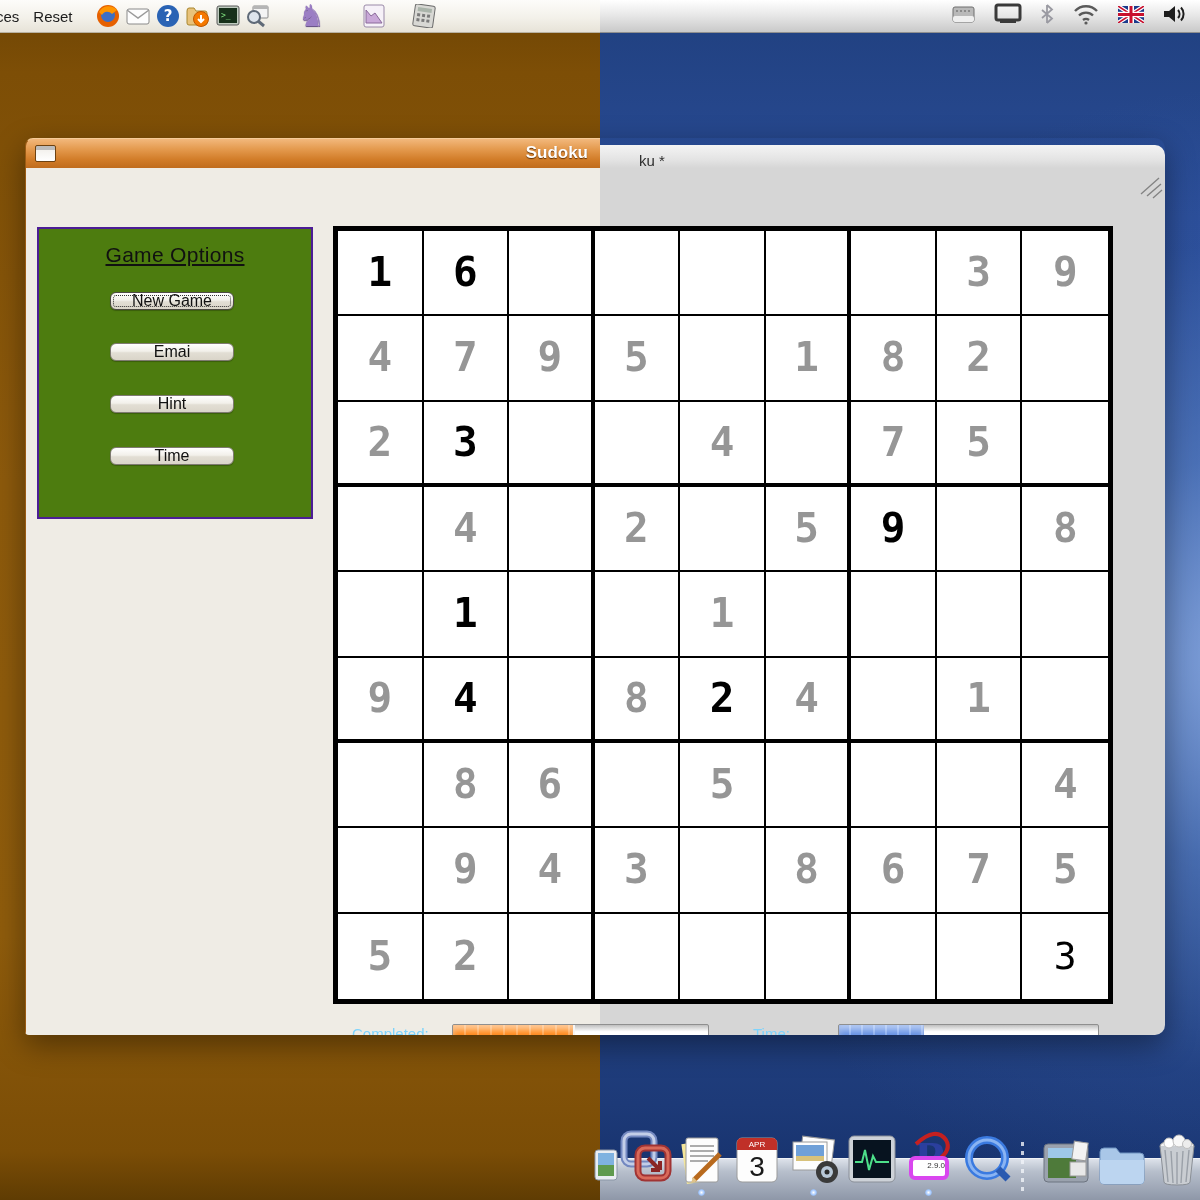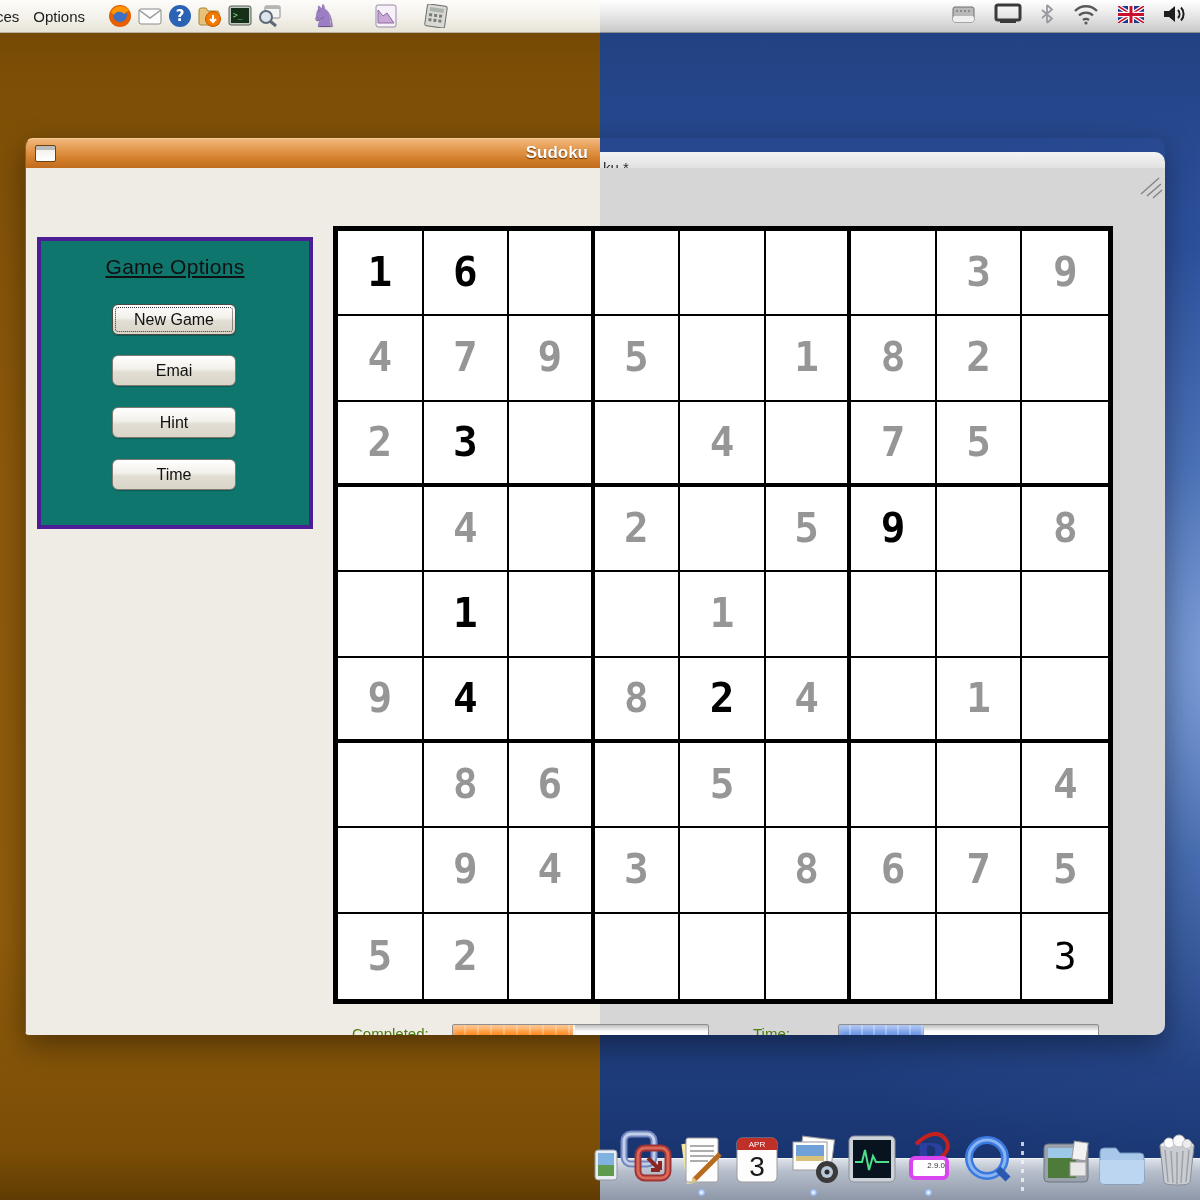--- a/index.html
+++ b/index.html
@@ -29,62 +29,62 @@
   .mac-status{position:absolute;right:14px;top:0;height:32px;display:flex;align-items:center;gap:18px;}
 
   
   .win{position:absolute;left:25px;top:138px;width:1140px;height:897px;
        box-shadow:0 10px 30px rgba(0,0,0,.40);border-radius:8px 10px 10px 4px;}
   .titlebar{position:absolute;left:0;top:0;width:100%;height:30px;}
   .tb-left{position:absolute;left:0;top:0;width:575px;height:30px;border-radius:8px 0 0 0;
     background:linear-gradient(180deg,#f2b87c 0%,#e49a4e 35%,#d27d29 70%,#c06c1d 100%);
     border-top:1px solid #f6cb97;border-left:1px solid #9a5b14;
     display:flex;align-items:center;}
-  .tb-right{position:absolute;left:575px;top:14px;width:565px;height:30px;border-radius:0 10px 0 0;
+  .tb-right{position:absolute;left:575px;top:7px;width:565px;height:30px;border-radius:0 10px 0 0;
     background:linear-gradient(180deg,#f4f4f4 0%,#e3e3e3 50%,#cbcbcb 100%);
-    display:flex;align-items:center;}
+    display:flex;align-items:center;padding-left:36px;}
   .win-menu-btn{width:21px;height:17px;margin-left:9px;border:1px solid #6d4212;border-radius:2px;
     background:linear-gradient(180deg,#bcbcbc 0%,#bcbcbc 30%,#f4f2ee 30%,#ffffff 100%);}
   .gnome-title{position:absolute;right:12px;top:4px;font-size:17px;font-weight:bold;color:#ffffff;
     text-shadow:0 1px 1px rgba(92,45,0,.95);}
   .mac-title{font-size:15px;color:#2e2e2e;padding-left:3px;}
 
   .content{position:absolute;left:0;top:30px;width:1140px;height:867px;overflow:hidden;
     border-radius:0 0 10px 4px;}
   .content-left{position:absolute;left:0;top:0;width:575px;height:867px;background:#efece5;
     border-left:1px solid #9a5b14;}
   .content-right{position:absolute;left:575px;top:0;width:565px;height:867px;background:#d6d6d6;}
 
   
-  .game-options{position:absolute;left:12px;top:69px;width:276px;height:292px;
-    border:4px solid #4c1d95;background:#0f766e;}
+  .game-options{position:absolute;left:12px;top:59px;width:276px;height:292px;
+    border:2px solid #4c1d95;background:#4d7c0f;}
   .go-title{margin-top:14px;text-align:center;font-size:21px;color:#111;
     text-decoration:underline;letter-spacing:.3px;}
-  .go-btn{position:absolute;left:71px;width:124px;height:31px;border:1px solid #7f7a72;border-radius:6px;
+  .go-btn{position:absolute;left:71px;width:124px;height:18px;border:1px solid #7f7a72;border-radius:6px;
     background:linear-gradient(180deg,#ffffff 0%,#f2f0ea 45%,#e2ded4 55%,#dad5c9 100%);
     font-size:16px;color:#111;display:flex;align-items:center;justify-content:center;
     box-shadow:0 1px 1px rgba(0,0,0,.25);font-family:inherit;}
   .go-btn.focused{outline:1px dotted #333;outline-offset:-4px;border-color:#4d4a44;}
 
   
   .grid{position:absolute;left:308px;top:58px;width:780px;height:778px;background:#fff;
     border:5px solid #000;display:grid;grid-template-columns:repeat(9,1fr);grid-template-rows:repeat(9,1fr);}
   .cell{border-right:2px solid #000;border-bottom:2px solid #000;
     display:flex;align-items:center;justify-content:center;background:#fff;}
   .cell.thick-r{border-right-width:4px;}
   .cell.thick-b{border-bottom-width:4px;}
   .cell.last-c{border-right:none;}
   .cell.last-r{border-bottom:none;}
   .cell span{font-family:"DejaVu Sans Mono","Liberation Mono",monospace;font-size:41px;line-height:1;}
   .d-given{color:#969696;font-weight:bold;}
   .d-user{color:#000;font-weight:bold;}
   .d-new{color:#000;font-weight:normal;font-size:38px !important;}
 
   
-  .status-label{position:absolute;font-size:15px;color:#4d7c0f;top:857px;}
+  .status-label{position:absolute;font-size:15px;color:#7dd3fc;top:857px;}
   .pbar{position:absolute;top:856px;height:17px;border:1px solid #8f8f8f;border-radius:2px;
     background:linear-gradient(180deg,#bfbfbf 0%,#ffffff 45%,#ffffff 80%,#e9e9e9 100%);overflow:hidden;}
   .pfill{height:100%;}
   .pfill.orange{background:repeating-linear-gradient(90deg,#ff8c1f 0 11px,#ffa854 11px 13px);
     box-shadow:inset 0 5px 6px rgba(255,255,255,.55), inset 0 -3px 4px rgba(190,90,0,.35);
     border-right:2px solid #f5f5f5;}
   .pfill.blue{background:repeating-linear-gradient(90deg,#6a95e6 0 10px,#8fb2f3 10px 12px);
     box-shadow:inset 0 5px 6px rgba(255,255,255,.5), inset 0 -3px 4px rgba(30,70,160,.35);}
   .grip{position:absolute;opacity:.75;}
 
@@ -121,21 +121,21 @@
 </head>
 <body>
 
 <div class="screen">
 
   <div class="desktop-left"></div>
   <div class="desktop-right"></div>
 
   <div class="gnome-panel">
     <span class="gp-menu trunc">ces</span>
-    <span class="gp-menu">Options</span>
+    <span class="gp-menu">Reset</span>
     <span class="gp-icons" style="margin-left:8px;">
       <span class="gp-ico">
         <svg width="24" height="24">
             <circle cx="12" cy="12" r="11" fill="#e66000"></circle>
             <circle cx="12" cy="11" r="7" fill="#3d6fc4"></circle>
             <path d="M3 8 A11 11 0 0 1 21 6 L16 10 A6 6 0 0 0 6 11 Z" fill="#ff9500"></path>
           </svg>
       </span>
       <span class="gp-ico">
         <svg width="24" height="24">

